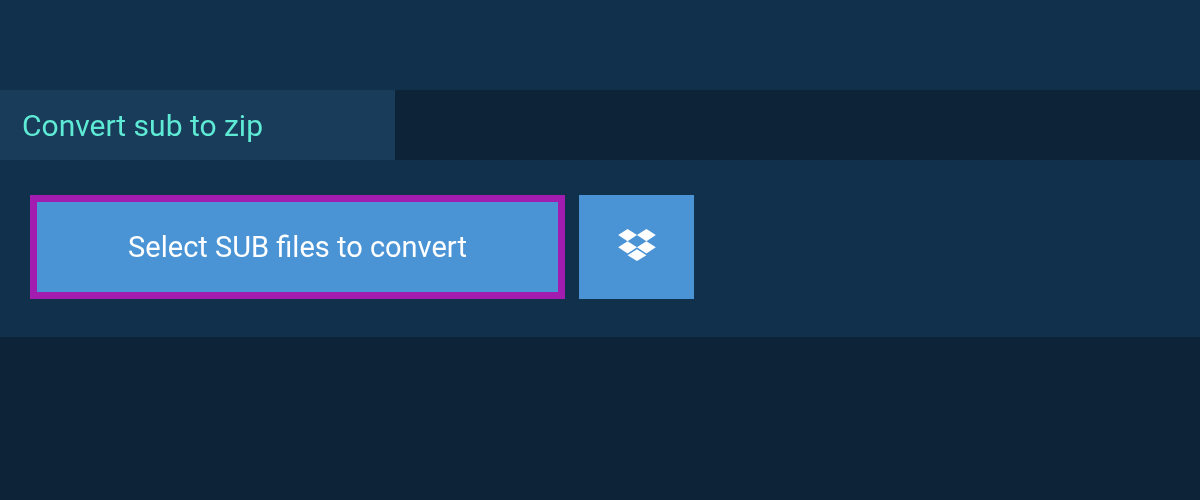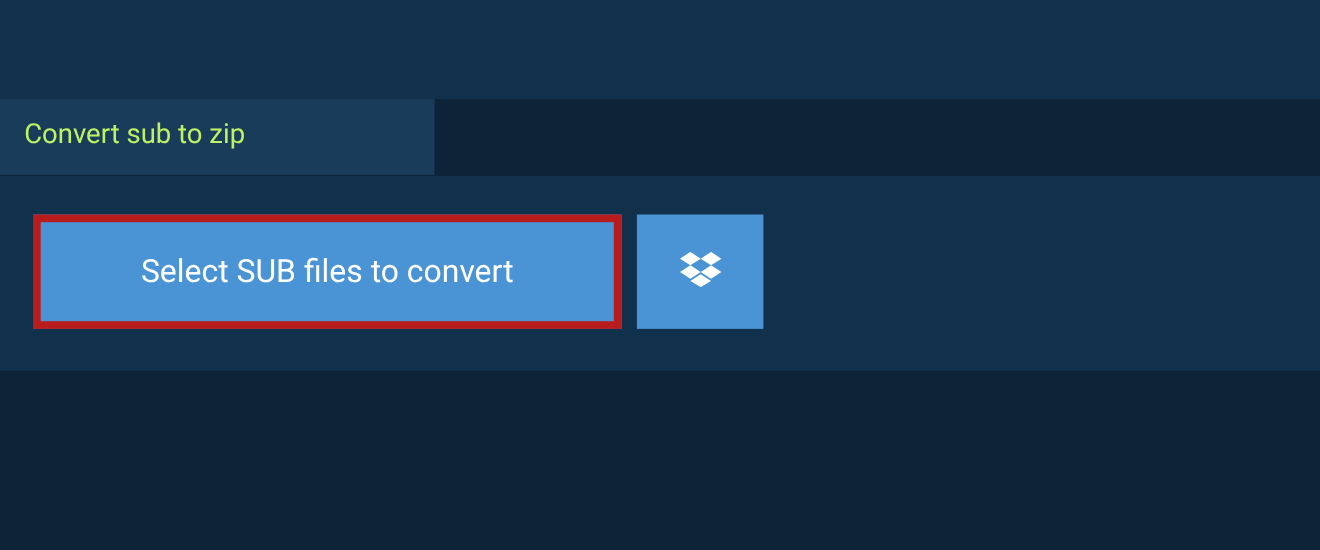--- a/index.html
+++ b/index.html
@@ -21,40 +21,40 @@
     }
     .tab {
       position: absolute;
       top: 90px;
       left: 0;
       background: #183c5a;
       padding: 18px 30px 22px 22px;
       min-width: 395px;
     }
     .tab-title {
-      color: #bef264;
-      font-size: 25px;
+      color: #5eead4;
+      font-size: 30px;
       font-weight: 400;
     }
     .panel {
       position: absolute;
       top: 160px;
       left: 0;
       width: 100%;
       background: #11304b;
       padding: 35px 30px 38px 30px;
     }
     .button-group {
       display: flex;
       gap: 14px;
       align-items: stretch;
     }
     .select-button {
       background: #4a94d6;
-      border: 7px solid #b91c1c;
+      border: 7px solid #a21caf;
       color: #ffffff;
       font-size: 29px;
       font-weight: 400;
       padding: 28px 48px;
       cursor: pointer;
       display: flex;
       align-items: center;
       justify-content: center;
       min-width: 535px;
     }

